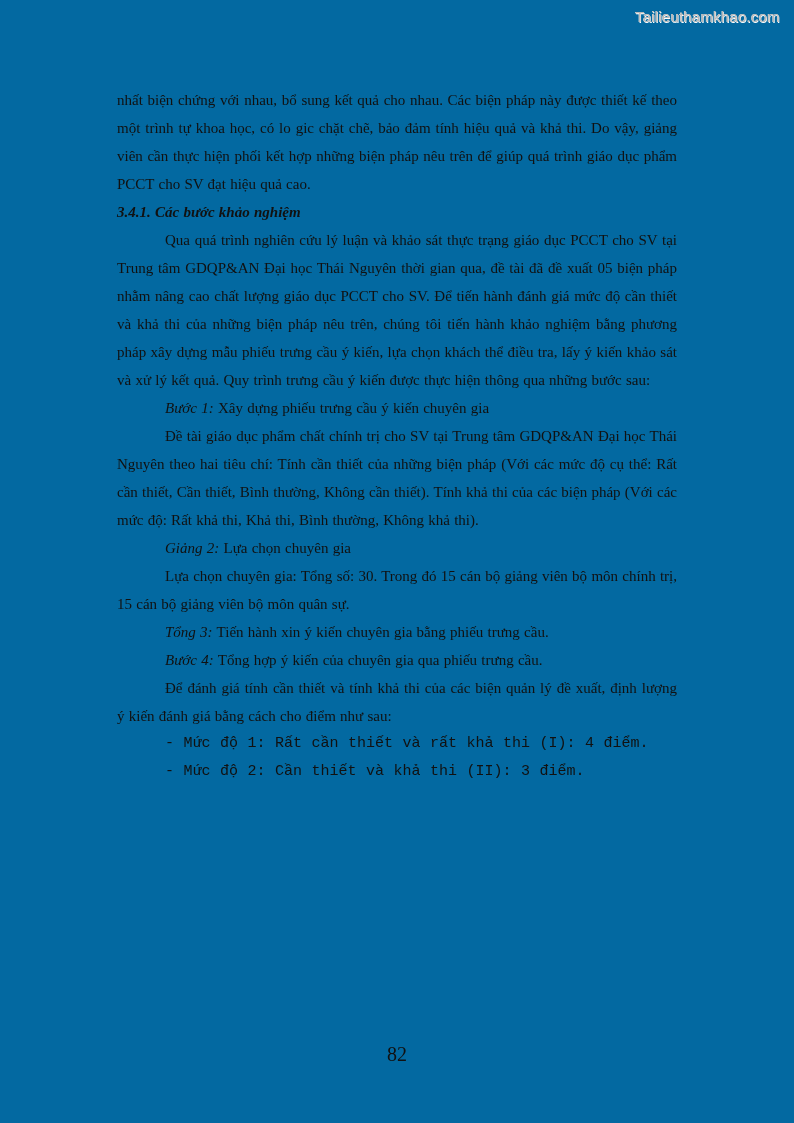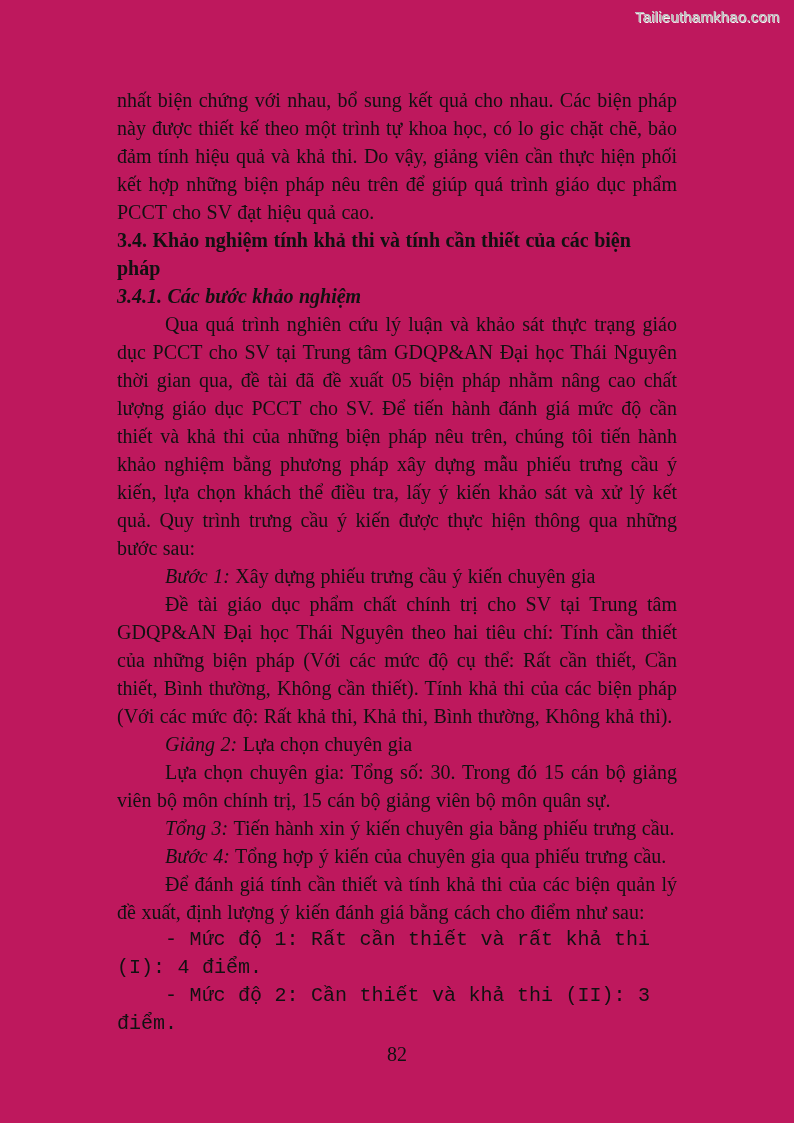--- a/index.html
+++ b/index.html
@@ -5,21 +5,21 @@
   html, body {
     margin: 0;
     padding: 0;
     background: #e8e8e8;
   }
   .page {
     position: relative;
     width: 794px;
     height: 1123px;
     margin: 0 auto;
-    background: #be185d;
+    background: #0369a1;
     overflow: hidden;
     font-family: "Liberation Serif", "DejaVu Serif", serif;
     color: #111111;
   }
   .watermark {
     position: absolute;
     top: 8px;
     right: 14px;
     font-family: "Liberation Sans", "DejaVu Sans", sans-serif;
     font-size: 15px;
@@ -29,21 +29,21 @@
     user-select: none;
   }
   .text-column {
     position: absolute;
     top: 86px;
     left: 117px;
     width: 560px;
   }
   .para {
     margin: 0;
-    font-size: 20px;
+    font-size: 15px;
     line-height: 28px;
     word-spacing: 0.5px;
   }
   .para.body {
     text-align: justify;
   }
   .para.indent {
     text-indent: 48px;
   }
   .para.heading1 {
@@ -77,21 +77,20 @@
   }
 </style>
 </head>
 <body>
 
 <div class="page">
   <div class="watermark">Tailieuthamkhao.com</div>
 
   <div class="text-column">
       <p class="para body">nhất biện chứng với nhau, bổ sung kết quả cho nhau. Các biện pháp này được thiết kế theo một trình tự khoa học, có lo gic chặt chẽ, bảo đảm tính hiệu quả và khả thi. Do vậy, giảng viên cần thực hiện phối kết hợp những biện pháp nêu trên để giúp quá trình giáo dục phẩm PCCT cho SV đạt hiệu quả cao.</p>
-      <p class="para heading1">3.4. Khảo nghiệm tính khả thi và tính cần thiết của các biện pháp</p>
       <p class="para heading2">3.4.1. Các bước khảo nghiệm</p>
       <p class="para body indent">Qua quá trình nghiên cứu lý luận và khảo sát thực trạng giáo dục PCCT cho SV tại Trung tâm GDQP&amp;AN Đại học Thái Nguyên thời gian qua, đề tài đã đề xuất 05 biện pháp nhằm nâng cao chất lượng giáo dục PCCT cho SV. Để tiến hành đánh giá mức độ cần thiết và khả thi của những biện pháp nêu trên, chúng tôi tiến hành khảo nghiệm bằng phương pháp xây dựng mẫu phiếu trưng cầu ý kiến, lựa chọn khách thể điều tra, lấy ý kiến khảo sát và xử lý kết quả. Quy trình trưng cầu ý kiến được thực hiện thông qua những bước sau:</p>
       <p class="para step indent"><em class="lead">Bước 1:</em> Xây dựng phiếu trưng cầu ý kiến chuyên gia</p>
       <p class="para body indent">Đề tài giáo dục phẩm chất chính trị cho SV tại Trung tâm GDQP&amp;AN Đại học Thái Nguyên theo hai tiêu chí: Tính cần thiết của những biện pháp (Với các mức độ cụ thể: Rất cần thiết, Cần thiết, Bình thường, Không cần thiết). Tính khả thi của các biện pháp (Với các mức độ: Rất khả thi, Khả thi, Bình thường, Không khả thi).</p>
       <p class="para step indent"><em class="lead">Giảng 2:</em> Lựa chọn chuyên gia</p>
       <p class="para body indent">Lựa chọn chuyên gia: Tổng số: 30. Trong đó 15 cán bộ giảng viên bộ môn chính trị, 15 cán bộ giảng viên bộ môn quân sự.</p>
       <p class="para step indent"><em class="lead">Tổng 3:</em> Tiến hành xin ý kiến chuyên gia bằng phiếu trưng cầu.</p>
       <p class="para step indent"><em class="lead">Bước 4:</em> Tổng hợp ý kiến của chuyên gia qua phiếu trưng cầu.</p>
       <p class="para body indent">Để đánh giá tính cần thiết và tính khả thi của các biện quản lý đề xuất, định lượng ý kiến đánh giá bằng cách cho điểm như sau:</p>
       <p class="para list indent">- Mức độ 1: Rất cần thiết và rất khả thi (I): 4 điểm.</p>

